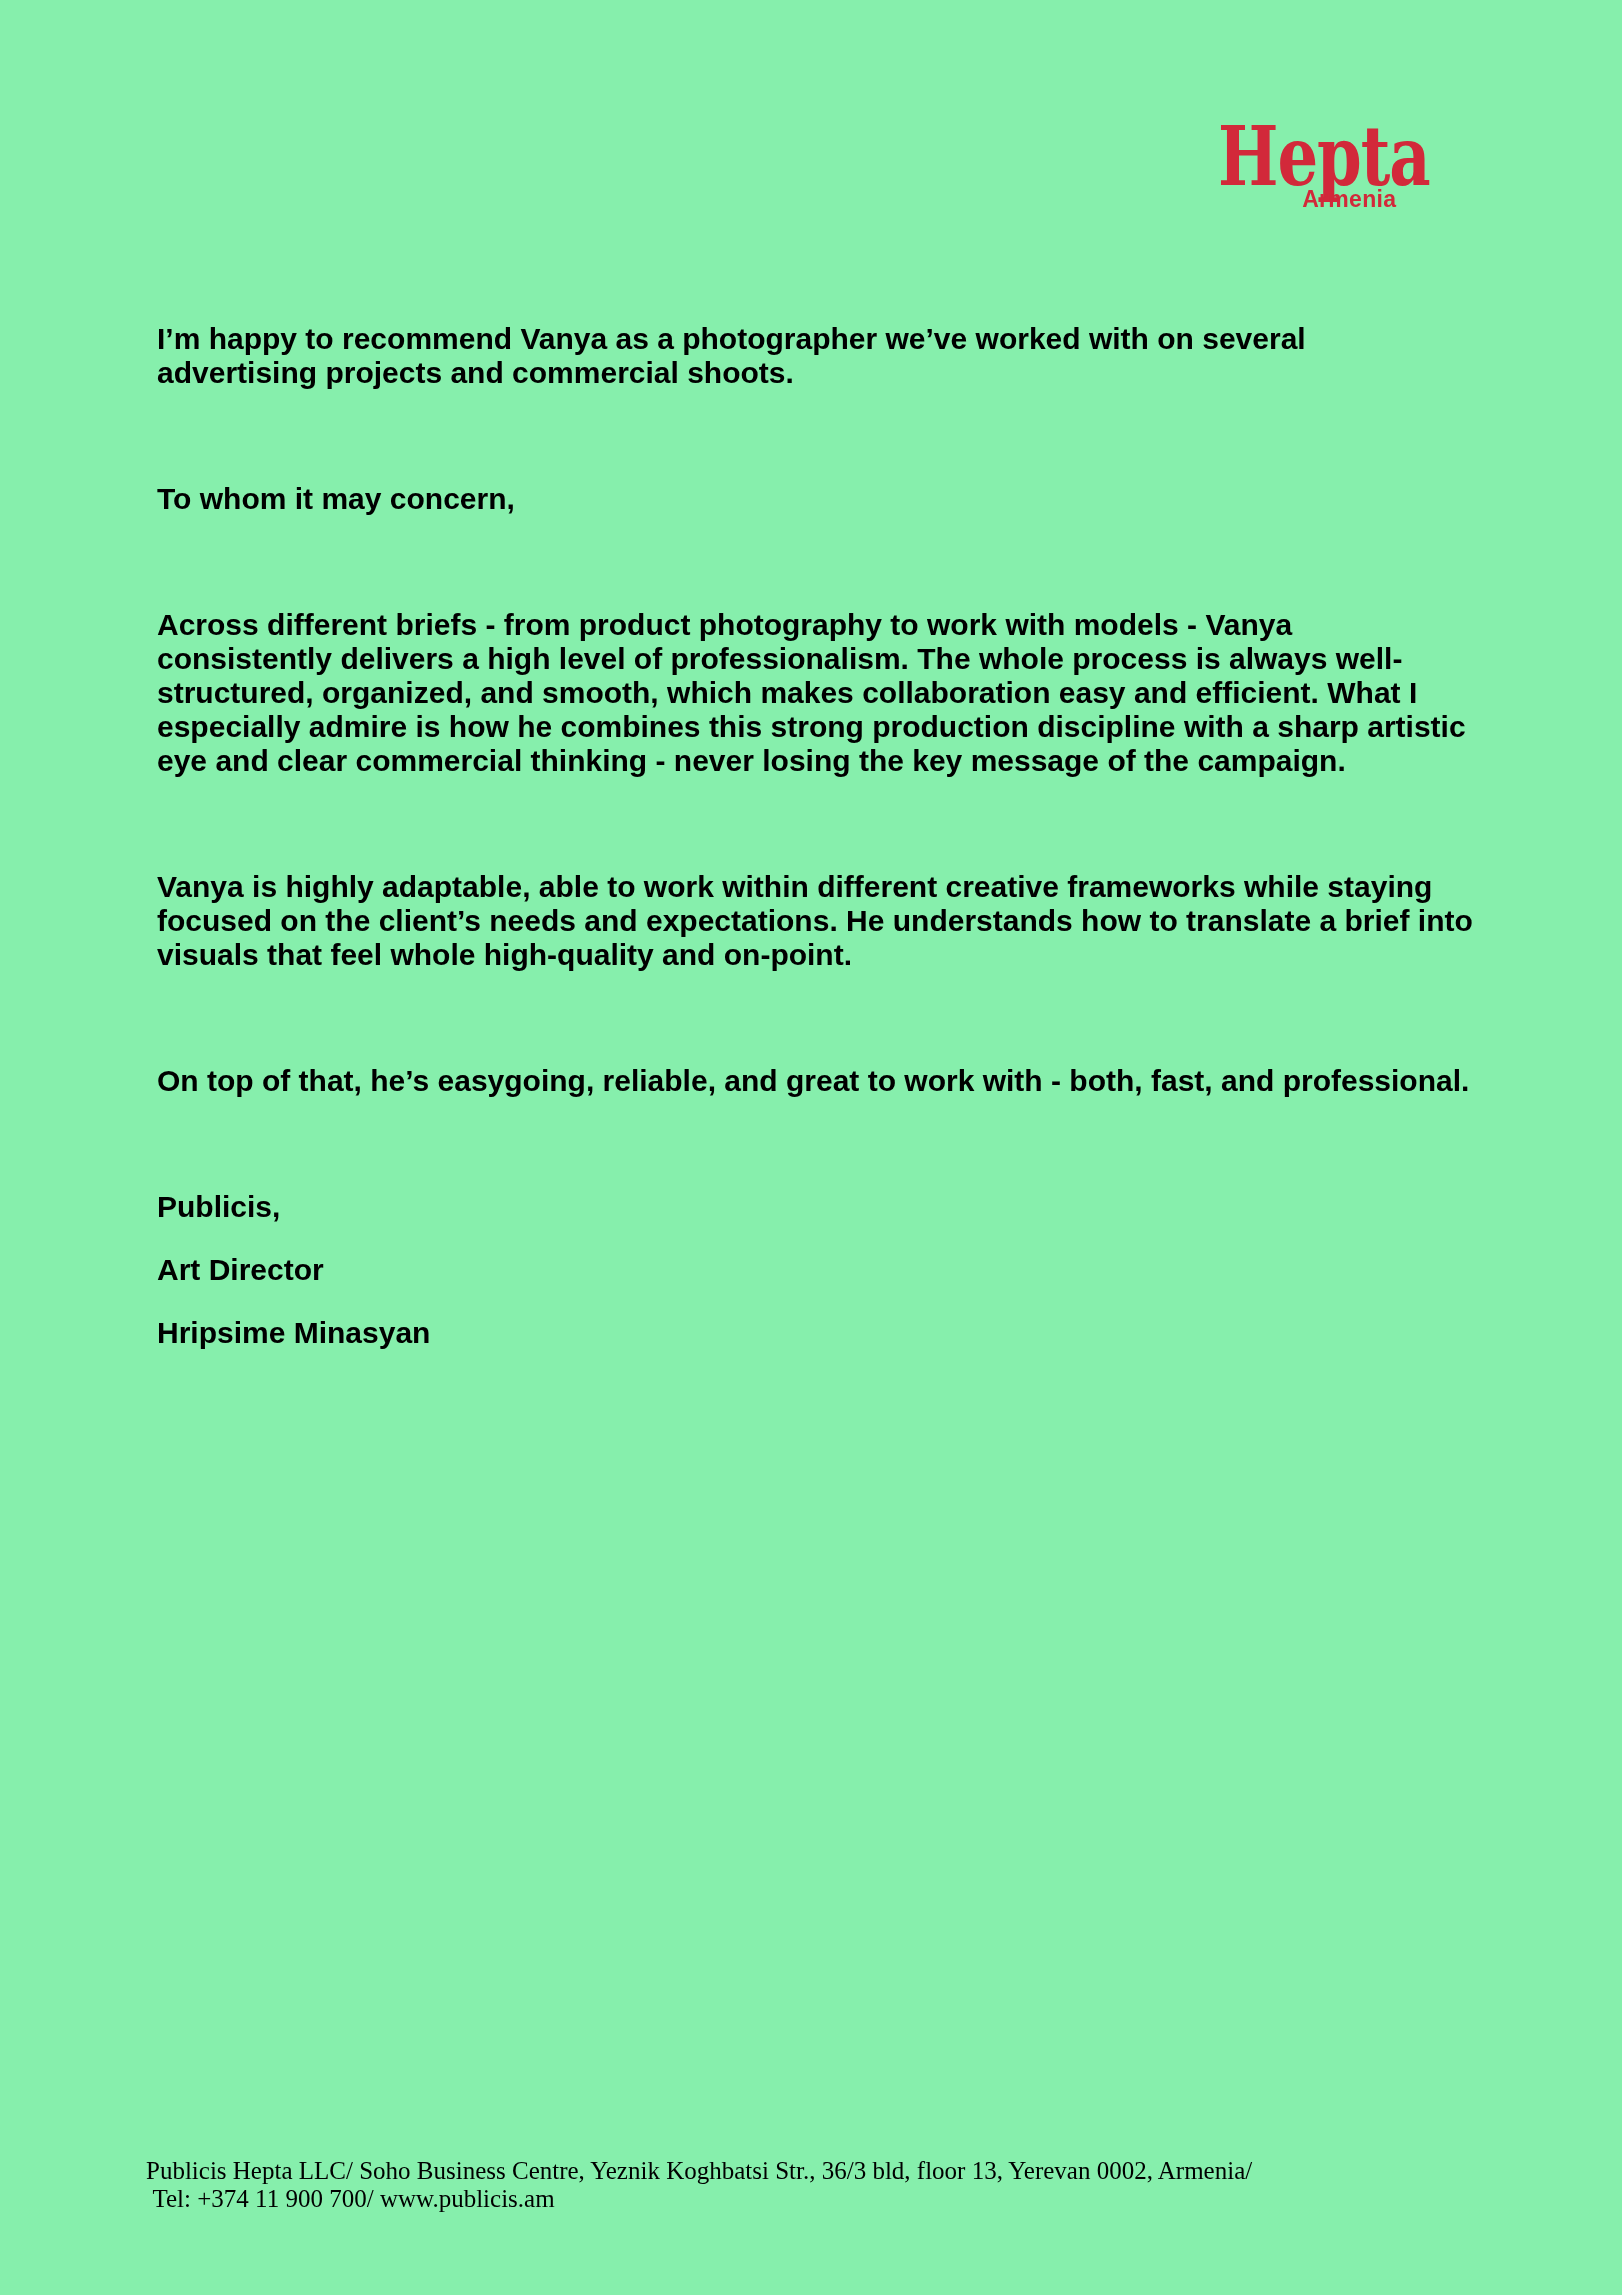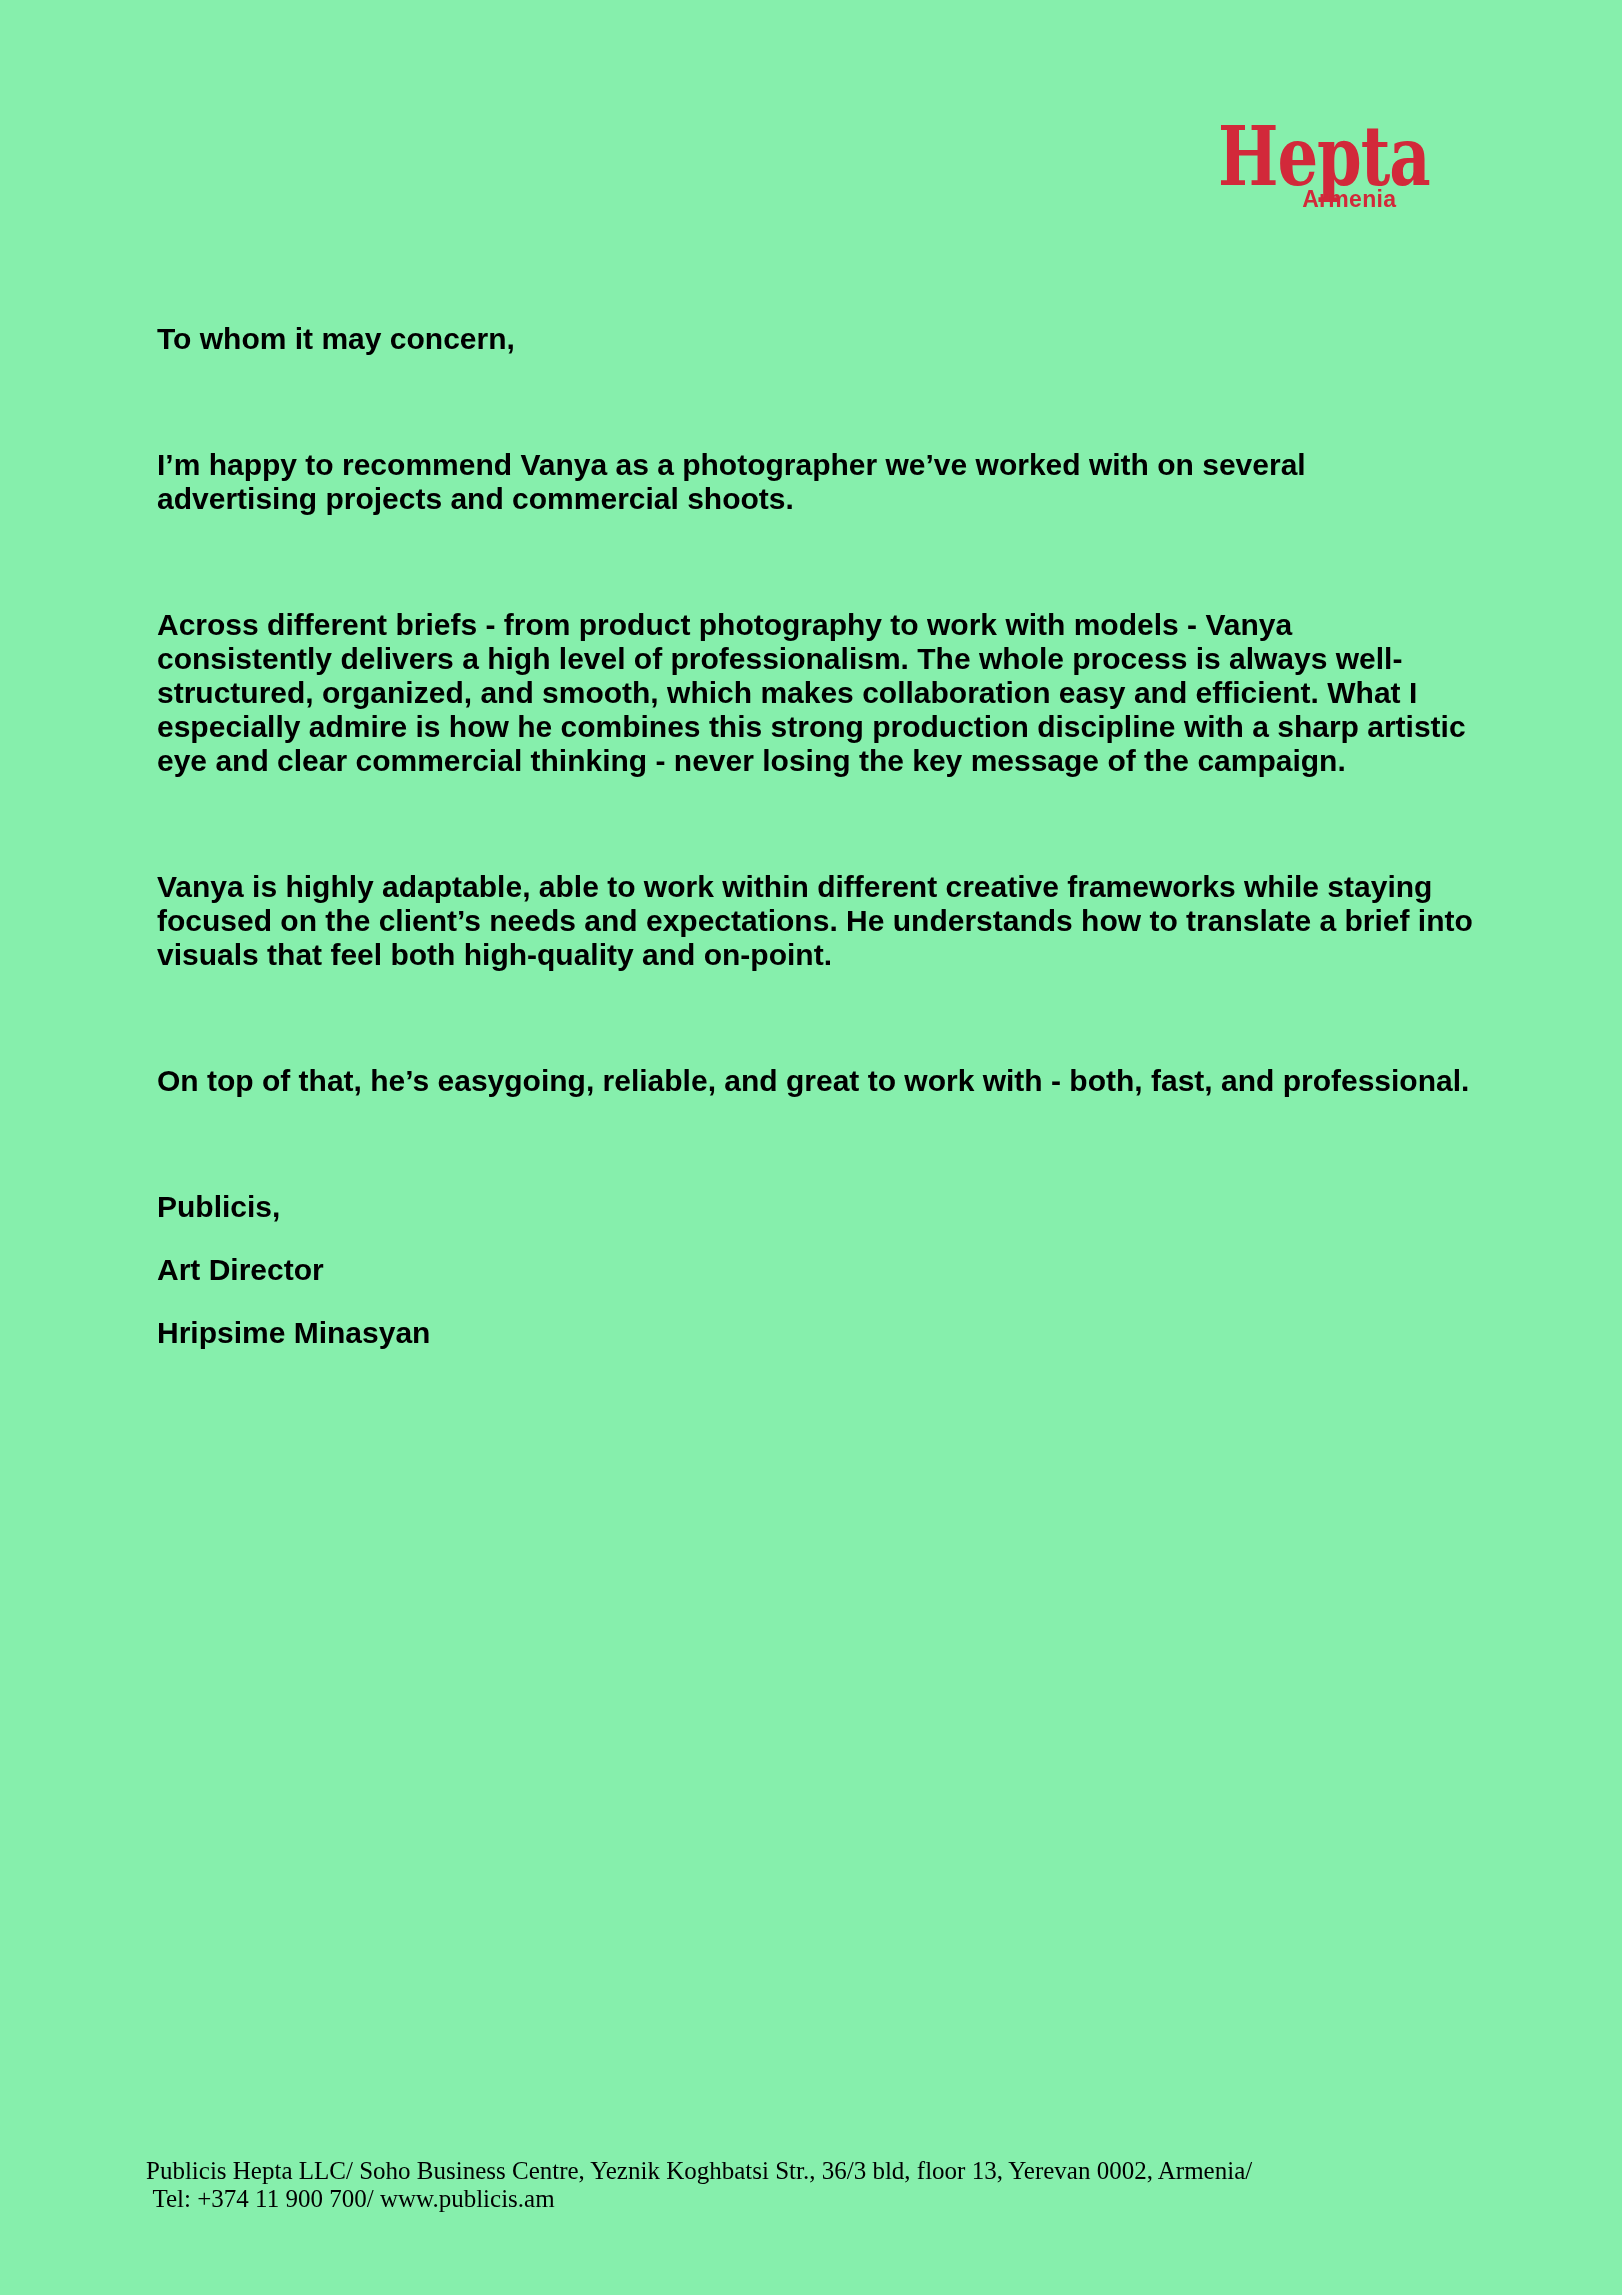--- a/index.html
+++ b/index.html
@@ -83,27 +83,27 @@
 <body>
 
 <div class="page">
 
   <header class="logo">
     <div class="logo-wordmark" style="color: rgb(210, 41, 58);">Hepta</div>
     <div class="logo-region" style="color: rgb(210, 41, 58);">Armenia</div>
   </header>
 
   <main class="content">
+    <p class="para">I’m happy to recommend Vanya as a photographer we’ve worked with on several advertising projects and commercial shoots.</p>
+
     <p class="para salutation">To whom it may concern,</p>
-
-    <p class="para">I’m happy to recommend Vanya as a photographer we’ve worked with on several advertising projects and commercial shoots.</p>
 
     <p class="para">Across different briefs - from product photography to work with models - Vanya consistently delivers a high level of professionalism. The whole process is always well-structured, organized, and smooth, which makes collaboration easy and efficient. What I especially admire is how he combines this strong production discipline with a sharp artistic eye and clear commercial thinking - never losing the key message of the campaign.</p>
 
-    <p class="para">Vanya is highly adaptable, able to work within different creative frameworks while staying focused on the client’s needs and expectations. He understands how to translate a brief into visuals that feel both high-quality and on-point.</p>
+    <p class="para">Vanya is highly adaptable, able to work within different creative frameworks while staying focused on the client’s needs and expectations. He understands how to translate a brief into visuals that feel whole high-quality and on-point.</p>
 
     <p class="para">On top of that, he’s easygoing, reliable, and great to work with - both, fast, and professional.</p>
 
 
     <p class="sig">Publicis,</p>
 
     <p class="sig">Art Director</p>
 
     <p class="sig">Hripsime Minasyan</p>
   </main>

